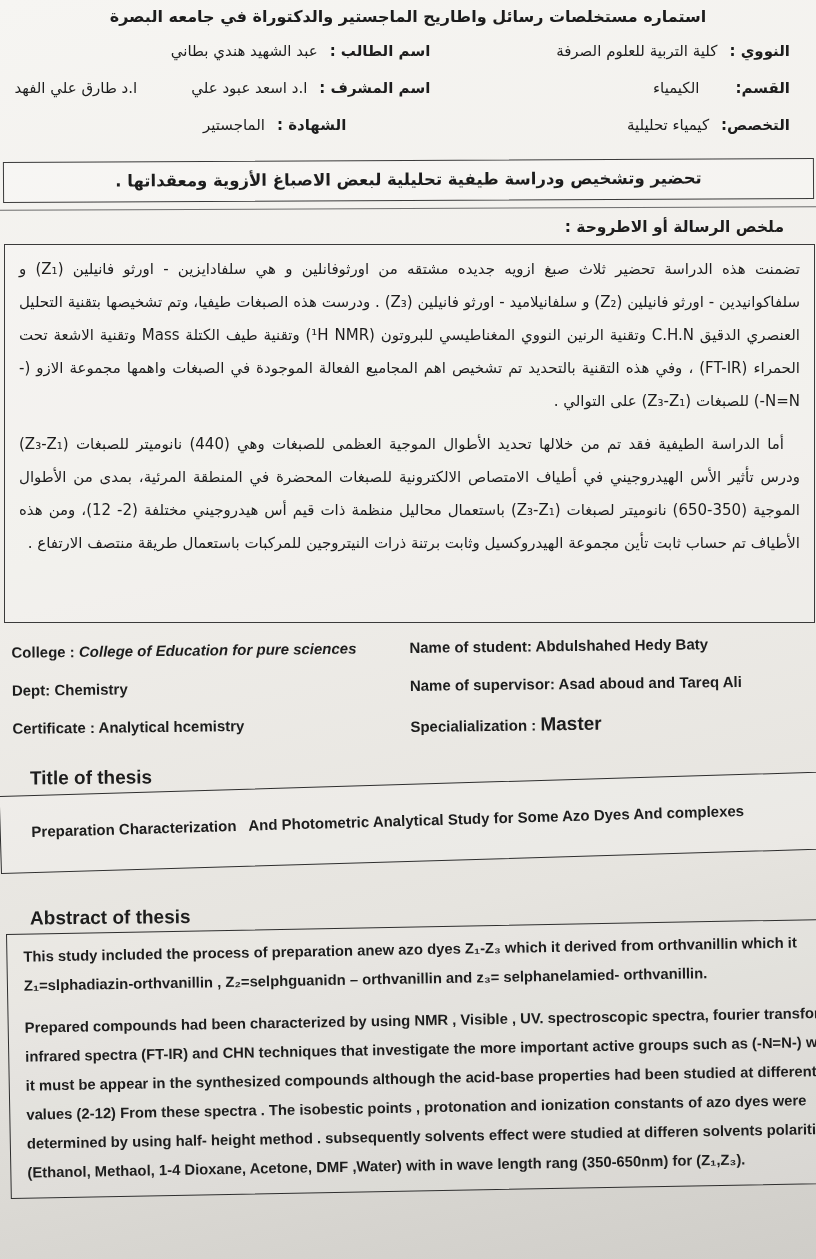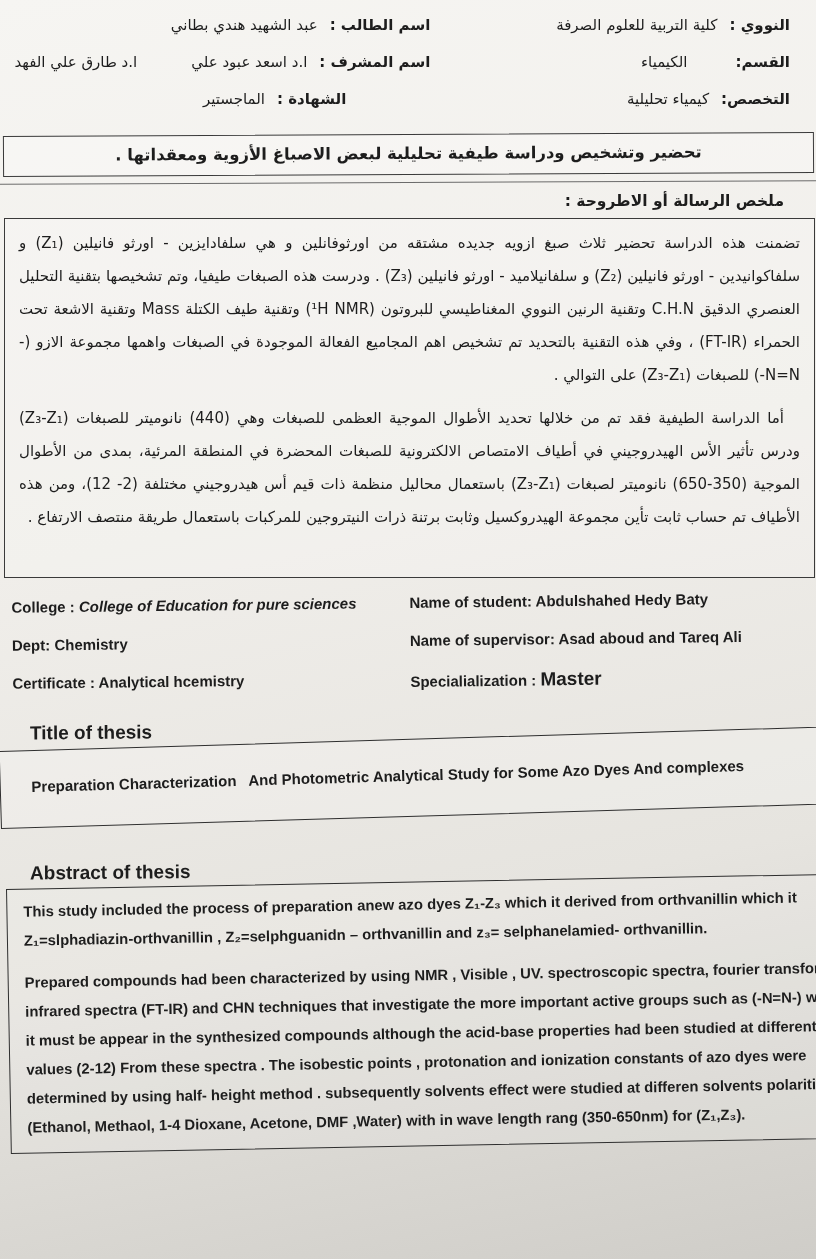--- a/index.html
+++ b/index.html
@@ -34,21 +34,21 @@
     border:1.6px solid #3a3a3a;margin:7px 2px 0 3px;padding:9px 16px 11px;
     direction:rtl;text-align:center;font-weight:bold;font-size:16.5px;
     transform:rotate(-0.3deg);background:rgba(255,255,255,0.25);
   }
   .thin-line{border-top:1.2px solid #6b6b6b;margin:7px 0 0;transform:rotate(-0.25deg);}
   .ar-abstract-heading{
     direction:rtl;text-align:right;font-weight:bold;font-size:15.5px;
     margin:9px 32px 0 8px;
   }
   .ar-abstract-box{
-    border:1.6px solid #3a3a3a;margin:8px 1px 0 4px;padding:8px 14px 2px;
+    border:1.6px solid #3a3a3a;margin:8px 1px 0 4px;padding:8px 14px 21px;
     direction:rtl;text-align:justify;font-size:15px;line-height:33px;
     min-height:348px;background:rgba(255,255,255,0.18);
   }
   .ar-abstract-box .p2{margin-top:10px;text-indent:16px;}
   
   .en{font-family:"Liberation Sans","DejaVu Sans",sans-serif;}
   .en-info{
     display:flex;margin:16px 8px 0 12px;transform:rotate(-0.7deg);
     font-weight:bold;font-size:15px;
   }
@@ -72,30 +72,31 @@
     transform:rotate(-1.05deg);transform-origin:left top;
     background:rgba(255,255,255,0.12);
   }
   .en-abstract-box .p2{margin-top:13px;}
 </style>
 </head>
 <body>
 
 <div>
 
+  <div class="doc-header">استماره مستخلصات رسائل واطاريح الماجستير والدكتوراة في جامعه البصرة</div>
 
   <div class="info-grid">
     <div class="info-col-right">
       <div class="info-row">
         <span class="lbl">النووي :</span>
         <span class="val">كلية التربية للعلوم الصرفة</span>
       </div>
       <div class="info-row">
         <span class="lbl">القسم:</span>
-        <span class="val" style="margin-right:36px">الكيمياء</span>
+        <span class="val" style="margin-right:24px">الكيمياء</span>
       </div>
       <div class="info-row">
         <span class="lbl">التخصص:</span>
         <span class="val">كيمياء تحليلية</span>
       </div>
     </div>
     <div class="info-col-left">
       <div class="info-row">
         <span class="lbl">اسم الطالب :</span>
         <span class="val">عبد الشهيد هندي بطاني</span>

